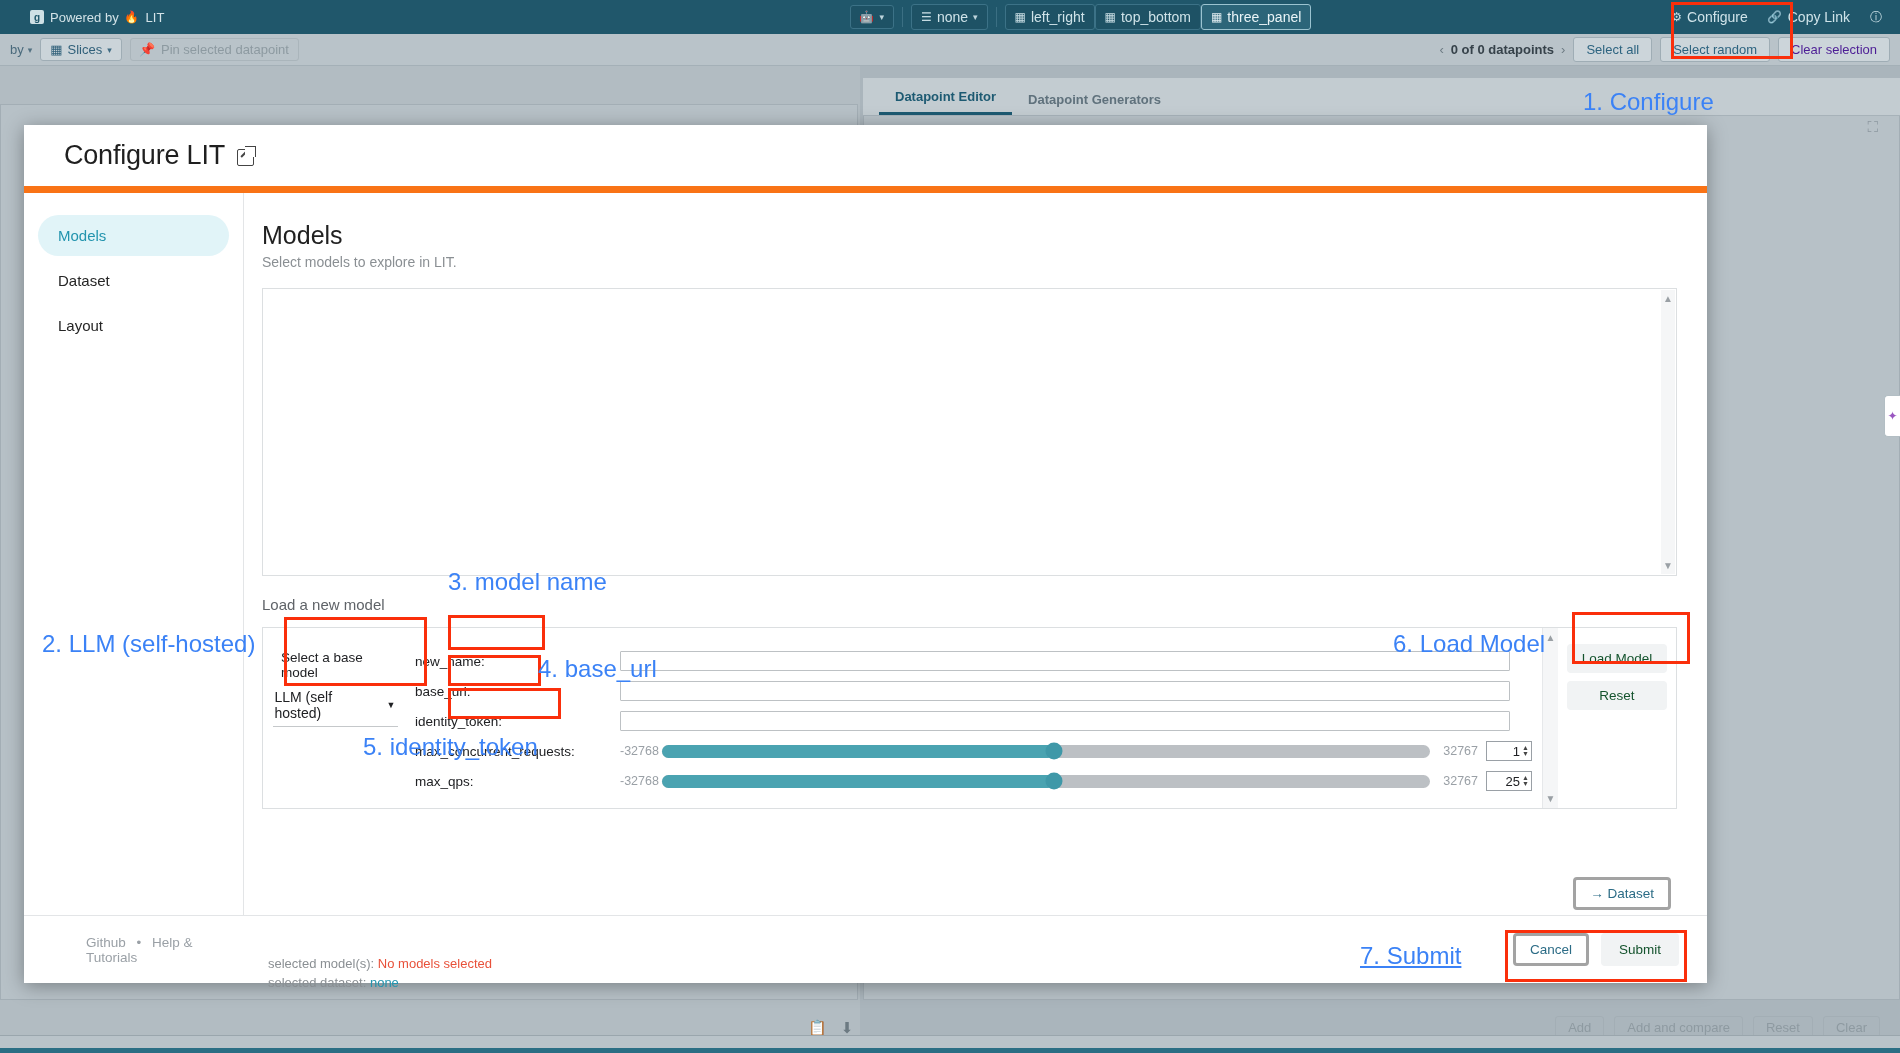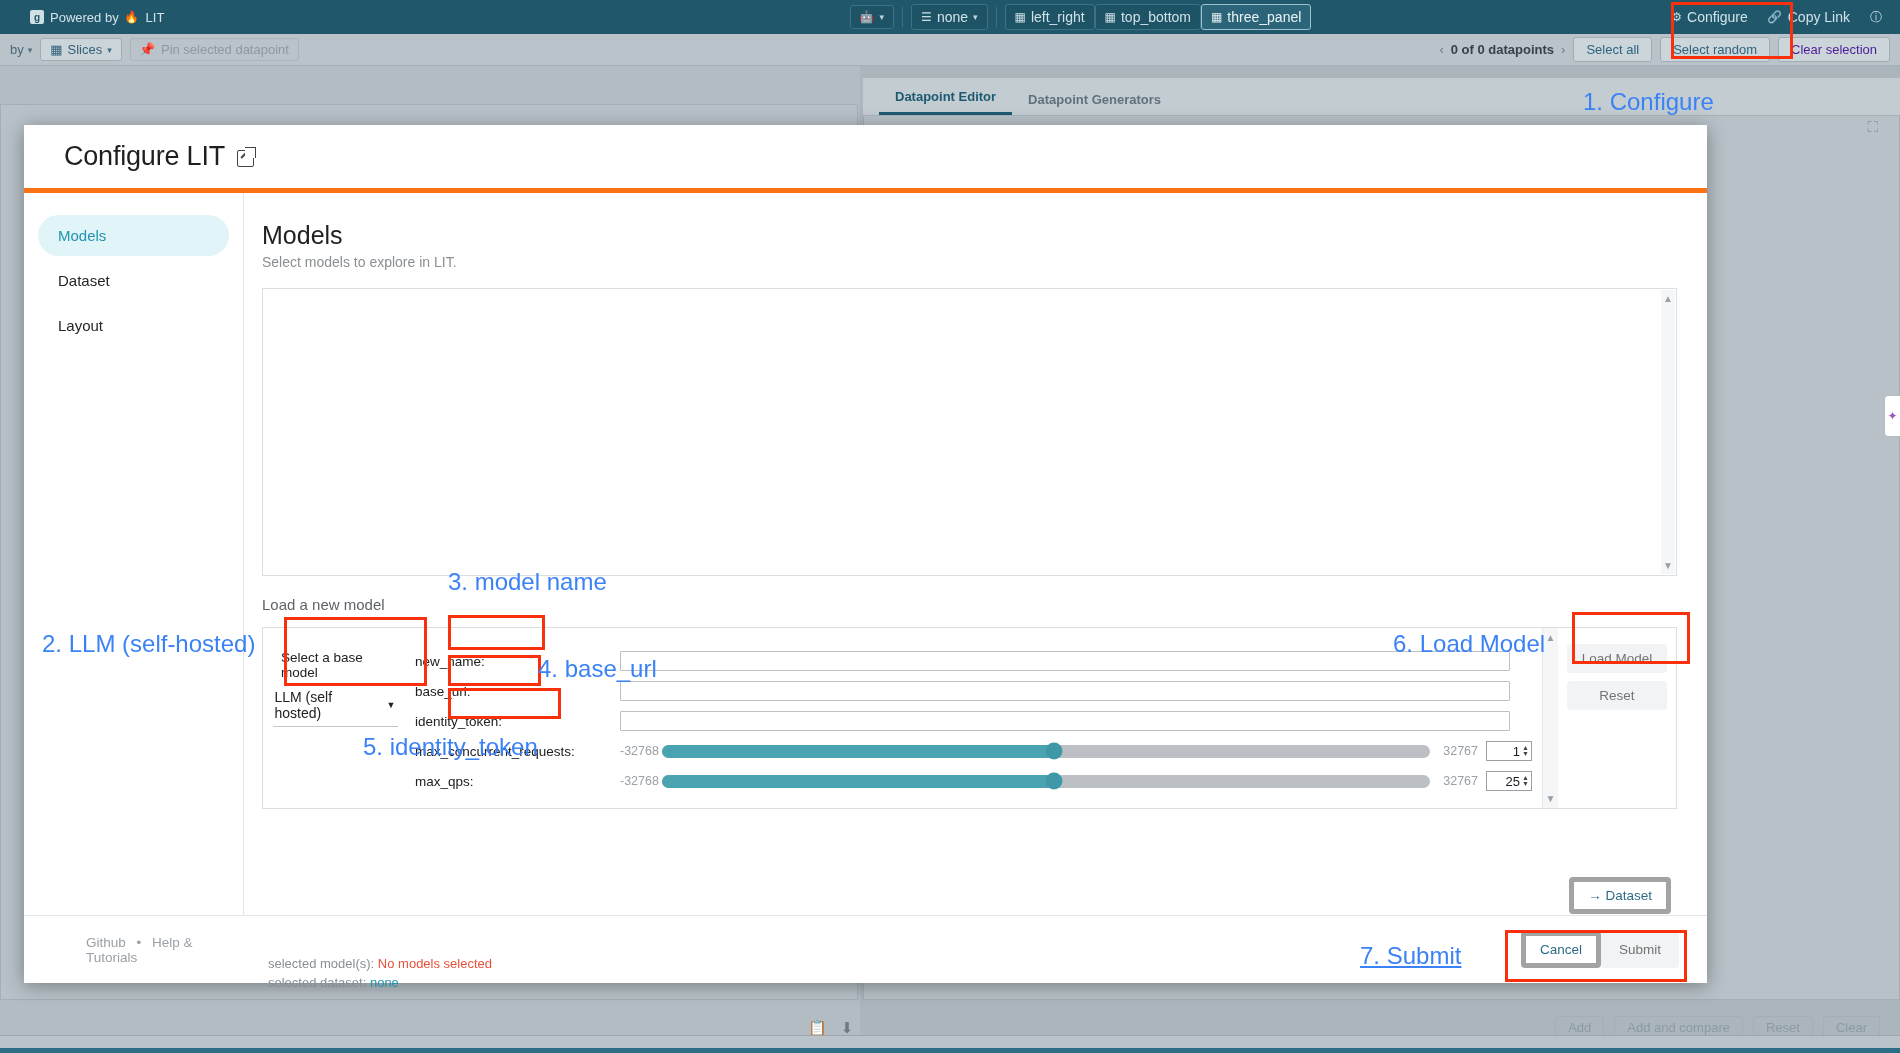--- a/index.html
+++ b/index.html
@@ -105,21 +105,21 @@
   
   .modal {
     position: absolute; left: 24px; top: 125px;
     width: 1683px; height: 858px;
     background: #ffffff;
     box-shadow: 0 3px 18px rgba(0,0,0,.34);
     display: flex; flex-direction: column;
   }
   .modal-header {
     height: 68px; display: flex; align-items: center; padding: 0 40px;
-    border-bottom: 5px solid #f97316;
+    border-bottom: 7px solid #f97316;
   }
   .modal-title { font-size: 27px; color: #1f1f1f; font-weight: 400; letter-spacing: -.2px;}
   .ext-ico {
     margin-left: 12px; display:inline-block; width: 17px; height: 17px;
     border: 1.6px solid #444; border-radius: 2px; position: relative; top: 2px;
   }
   .ext-ico::after {
     content: ""; position: absolute; right: -3px; top: -4px;
     width: 10px; height: 10px; border-top: 1.6px solid #444; border-right: 1.6px solid #444;
     transform: rotate(0deg); background: #fff;
@@ -202,40 +202,40 @@
   .form-scroll {
     width: 16px; background: #f5f6f7; border-left: 1px solid #e6e8ea;
     display:flex; flex-direction:column; justify-content:space-between; align-items:center;
     padding: 4px 0; color:#9aa0a5; font-size:10px; flex-shrink:0;
   }
   .form-right {
     width: 118px; padding: 16px 10px 0 10px; display:flex; flex-direction:column; gap:8px; align-items:center;
     flex-shrink:0;
   }
   .btn-flat {
-    font-size: 13.5px; color: #737373; background: #f1f3f4; border: none;
+    font-size: 13.5px; color: #14532d; background: #f1f3f4; border: none;
     border-radius: 4px; padding: 7px 14px; width: 100px;
   }
   .btn-outline {
-    font-size: 13.5px; color: #2c6c86; background: #fff; border: 5px solid #a3a3a3;
+    font-size: 13.5px; color: #2c6c86; background: #fff; border: 3px solid #a3a3a3;
     border-radius: 4px; padding: 6px 14px;
   }
 
   .dataset-row { display:flex; justify-content:flex-end; margin-top: 68px; padding-right: 6px;}
 
   .modal-footer {
     height: 68px; border-top: 1px solid #e3e5e7; display: flex; align-items: center;
   }
   .mf-left { width: 220px; padding-left: 62px; font-size: 13.5px; color: #9aa0a6; }
   .mf-left .dot { margin: 0 7px; }
   .mf-status { padding-left: 24px; font-size: 13px; color: #8a8f93; line-height: 1.45; margin-top: 48px; }
   .red-val { color: #e8513a; }
   .teal-val { color: #2294ae; }
   .mf-spacer { flex: 1; }
-  .mf-buttons { display: flex; padding-right: 28px; }
+  .mf-buttons { display: flex; gap: 12px; padding-right: 28px; }
 
   
   .annot-box { position: absolute; border: 3px solid #fa2f0b; pointer-events: none; }
   .annot-text {
     position: absolute; color: #3b82f6; font-size: 24px;
     font-family: "Liberation Sans", sans-serif; white-space: nowrap;
   }
 </style>
 </head>
 <body>

